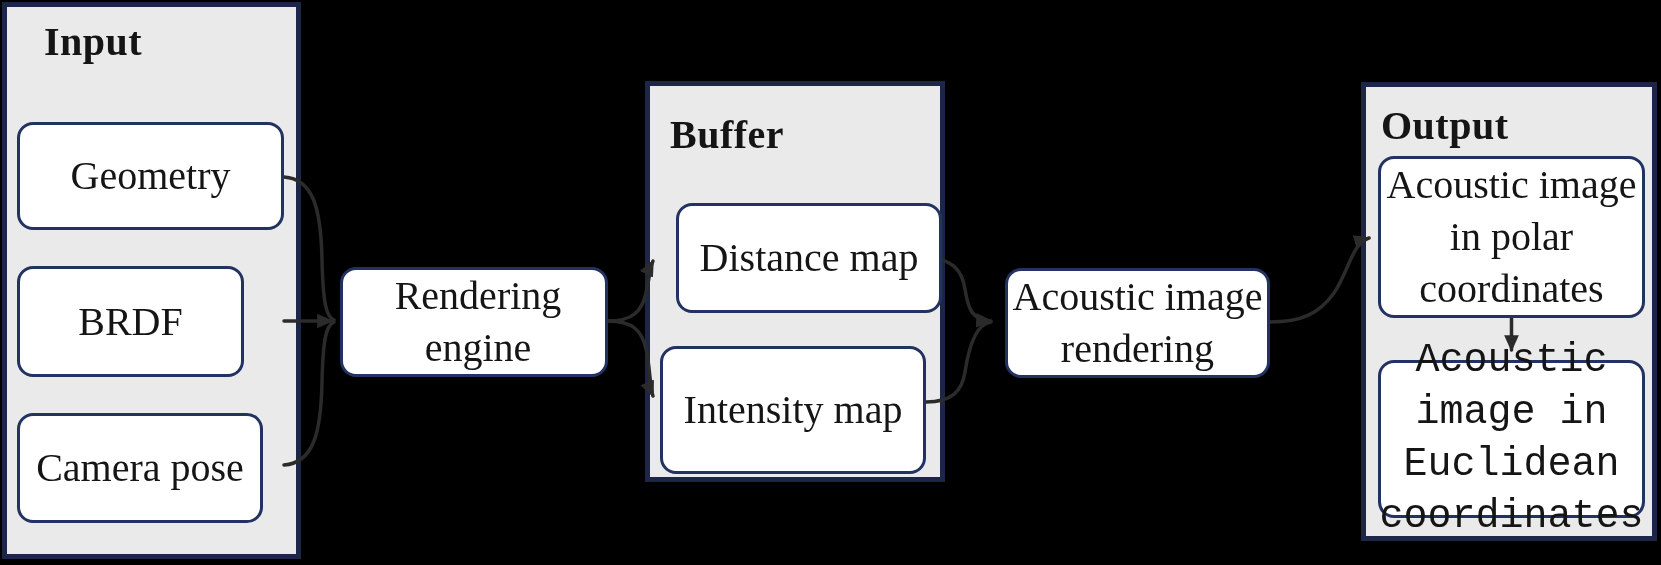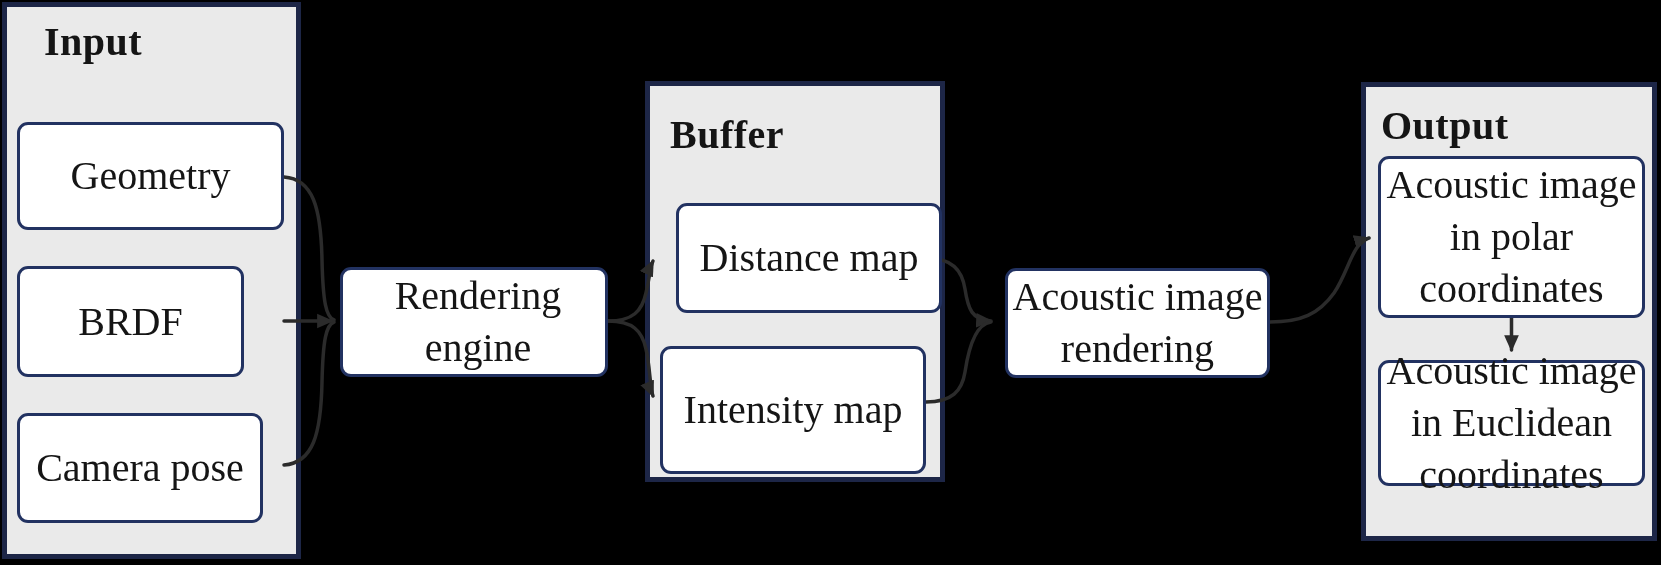--- a/index.html
+++ b/index.html
@@ -27,21 +27,21 @@
     font-weight: bold;
     color: var(--text, #151515);
     letter-spacing: 0.5px;
     white-space: nowrap;
   }
   .node {
     position: absolute;
     box-sizing: border-box;
     background: var(--box-fill, #ffffff);
     border: 3px solid var(--box-border, #223261);
-    border-radius: 11px;
+    border-radius: 16px;
     display: flex;
     align-items: center;
     justify-content: center;
     text-align: center;
     font-size: 40px;
     line-height: 1.3;
     color: var(--text, #151515);
     padding: 0 2px;
   }
   
@@ -54,21 +54,21 @@
   .title-output { left: 1381px; top: 102px; }
   
   .node-geometry  { left: 17px;   top: 122px; width: 267px; height: 108px; }
   .node-brdf      { left: 17px;   top: 266px; width: 227px; height: 111px; }
   .node-camera    { left: 17px;   top: 413px; width: 246px; height: 110px; }
   .node-engine    { left: 340px;  top: 267px; width: 268px; height: 110px; padding-left: 10px; }
   .node-distance  { left: 660px;  top: 203px; width: 266px; height: 110px; margin-left: 16px; }
   .node-intensity { left: 660px;  top: 346px; width: 266px; height: 128px; }
   .node-acoustic  { left: 1005px; top: 268px; width: 265px; height: 110px; }
   .node-polar     { left: 1378px; top: 156px; width: 267px; height: 162px; }
-  .node-euclidean { left: 1378px; top: 360px; width: 267px; height: 126px; }
+  .node-euclidean { left: 1378px; top: 360px; width: 267px; height: 158px; font-family: Liberation Mono, monospace; }
   
   .arrows {
     position: absolute;
     left: 0; top: 0;
     width: 1661px;
     height: 565px;
     pointer-events: none;
   }
   .arrow-path {
     fill: none;

